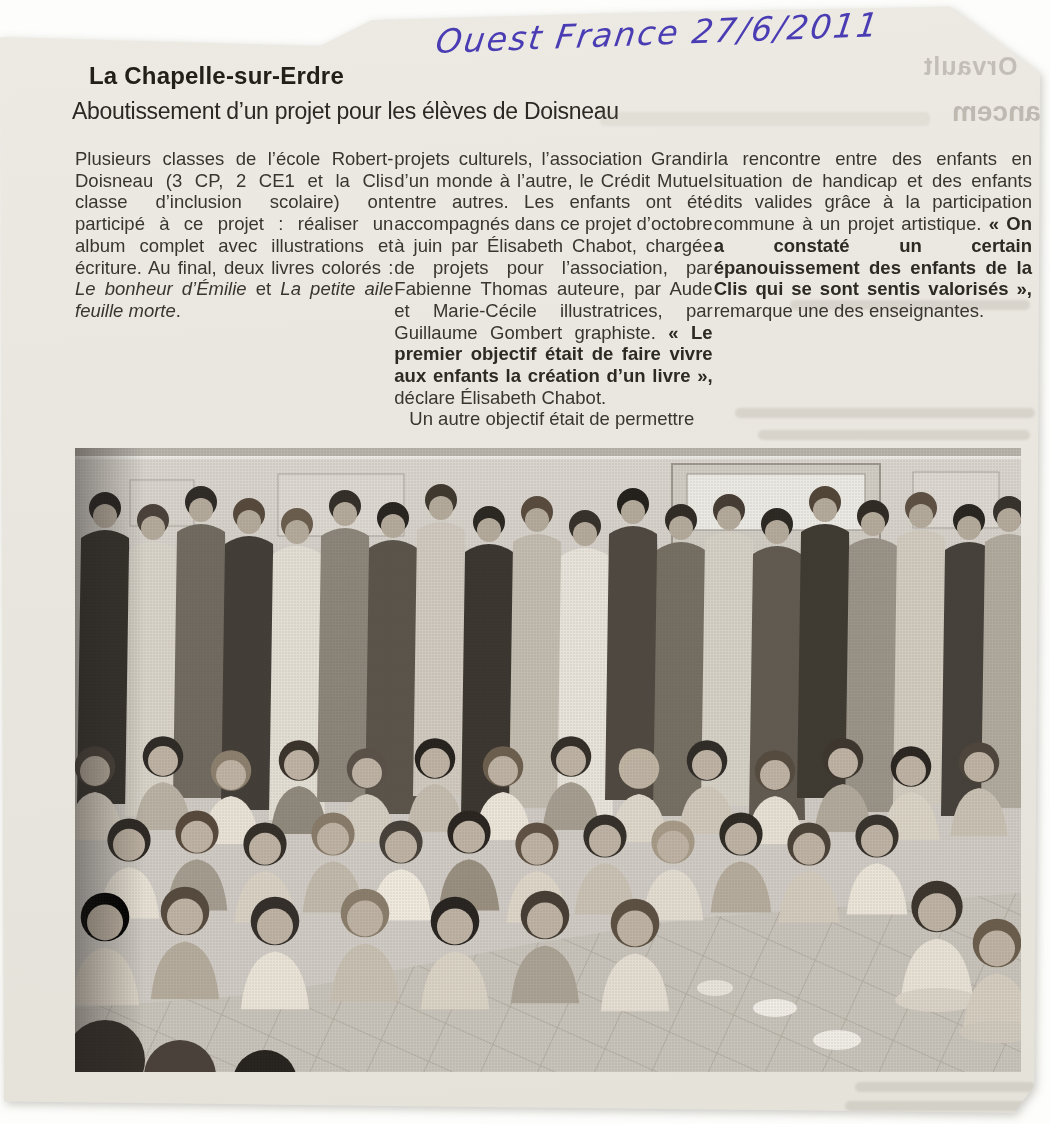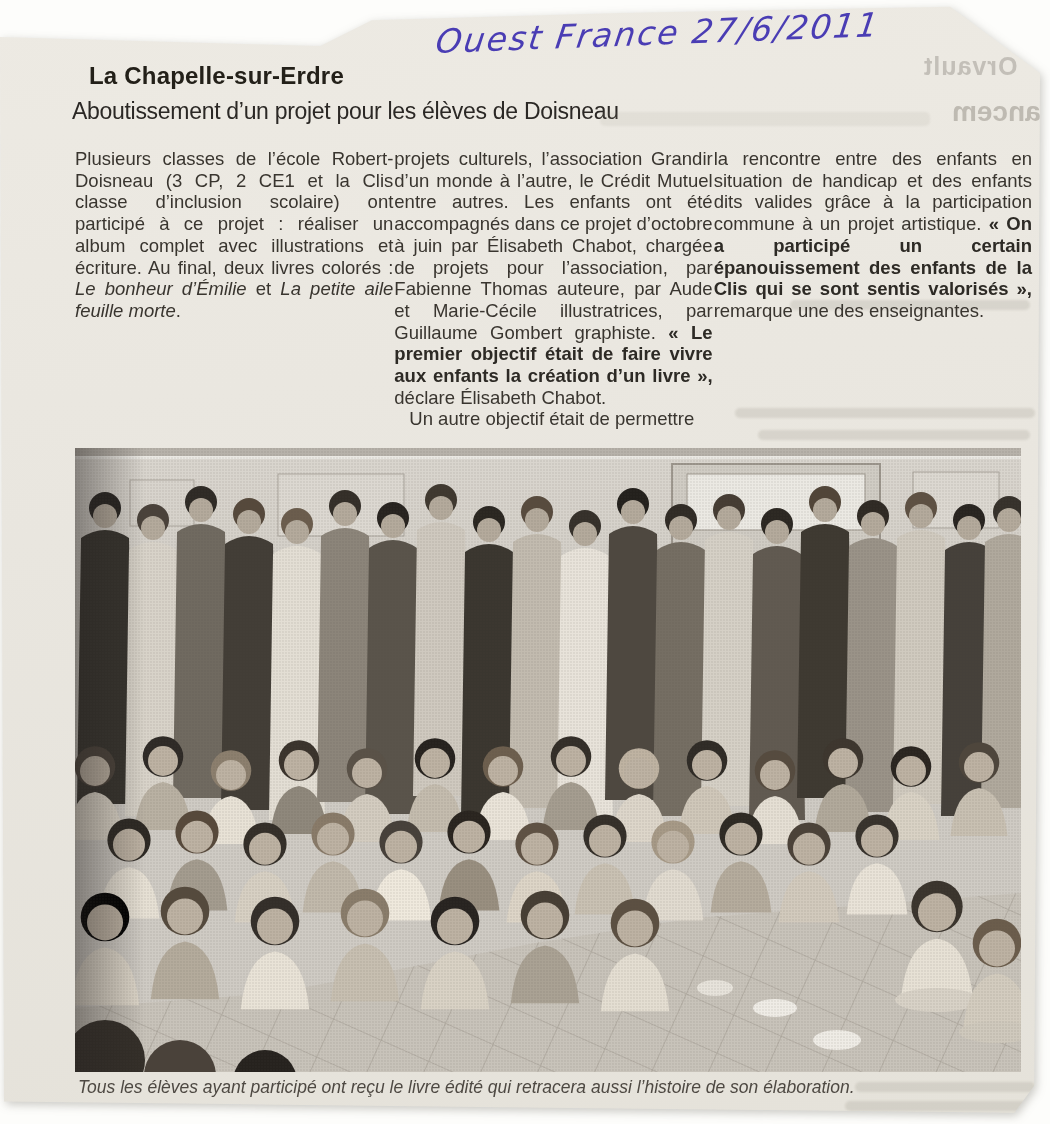--- a/index.html
+++ b/index.html
@@ -92,21 +92,21 @@
 
       <div class="columns">
         <div class="col">
             <p><span>Plusieurs classes de l’école Robert-Doisneau (3 CP, 2 CE1 et la Clis classe d’inclusion scolaire) ont participé à ce projet : réaliser un album complet avec illustrations et écriture. Au final, deux livres colorés : </span><span class="it">Le bonheur d’Émilie</span><span> et </span><span class="it">La petite aile feuille morte</span><span>.</span></p>
           </div>
         <div class="col">
             <p><span>projets culturels, l’association Grandir d’un monde à l’autre, le Crédit Mutuel entre autres. Les enfants ont été accompagnés dans ce projet d’octobre à juin par Élisabeth Chabot, chargée de projets pour l’association, par Fabienne Thomas auteure, par Aude et Marie-Cécile illustratrices, par Guillaume Gombert graphiste. </span><span class="bd">« Le premier objectif était de faire vivre aux enfants la création d’un livre »,</span><span> déclare Élisabeth Chabot.</span></p>
             <p class="indent"><span>Un autre objectif était de permettre</span></p>
           </div>
         <div class="col">
-            <p><span>la rencontre entre des enfants en situation de handicap et des enfants dits valides grâce à la participation commune à un projet artistique. </span><span class="bd">« On a participé un certain épanouissement des enfants de la Clis qui se sont sentis valorisés »,</span><span> remarque une des enseignantes.</span></p>
+            <p><span>la rencontre entre des enfants en situation de handicap et des enfants dits valides grâce à la participation commune à un projet artistique. </span><span class="bd">« On a constaté un certain épanouissement des enfants de la Clis qui se sont sentis valorisés »,</span><span> remarque une des enseignantes.</span></p>
           </div>
       </div>
 
       <figure class="photo">
         <svg viewBox="0 0 946 624" preserveAspectRatio="none" aria-hidden="true">
           <defs>
             <linearGradient id="wg" x1="0" y1="0" x2="0" y2="1">
               <stop offset="0" stop-color="#dad6cf"></stop>
                 <stop offset="1" stop-color="#c8c4bc"></stop>
             </linearGradient>
@@ -217,17 +217,16 @@
 
           <circle cx="30" cy="612" r="40" fill="#332e28"></circle>
           <circle cx="105" cy="628" r="36" fill="#4a423a"></circle>
           <circle cx="190" cy="634" r="32" fill="#26221e"></circle>
 
           <rect width="70" height="624" fill="url(#lv)"></rect>
           <rect width="946" height="624" fill="url(#ht)" opacity="0.22"></rect>
         </svg>
       </figure>
 
-      <figcaption class="caption">Tous les élèves ayant participé ont reçu le livre édité qui retracera aussi l’histoire de son élaboration.</figcaption>
 
     </div>
   </div>
 </div>
 
 </body></html>

